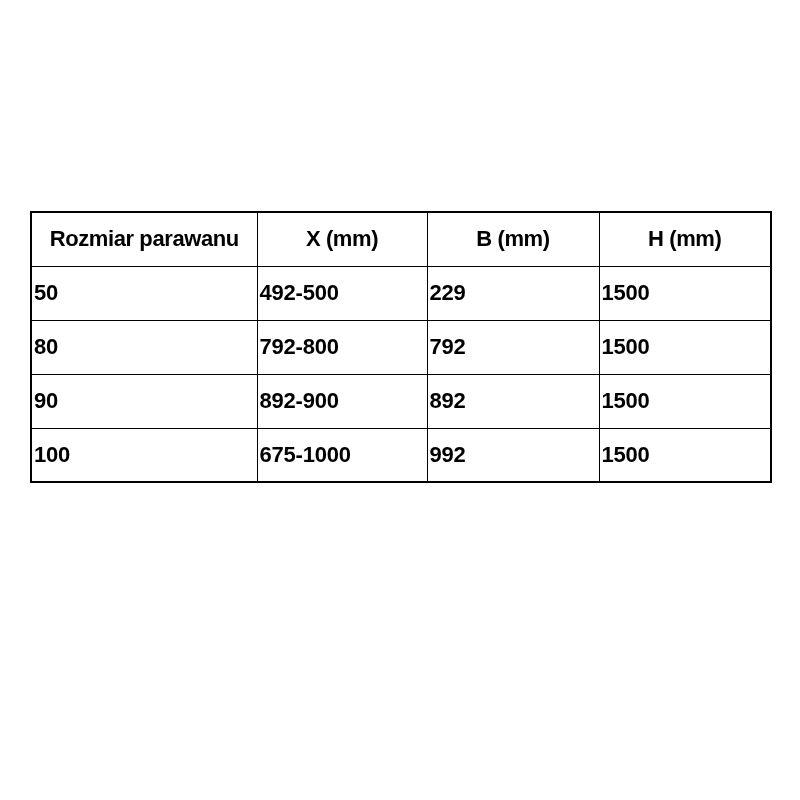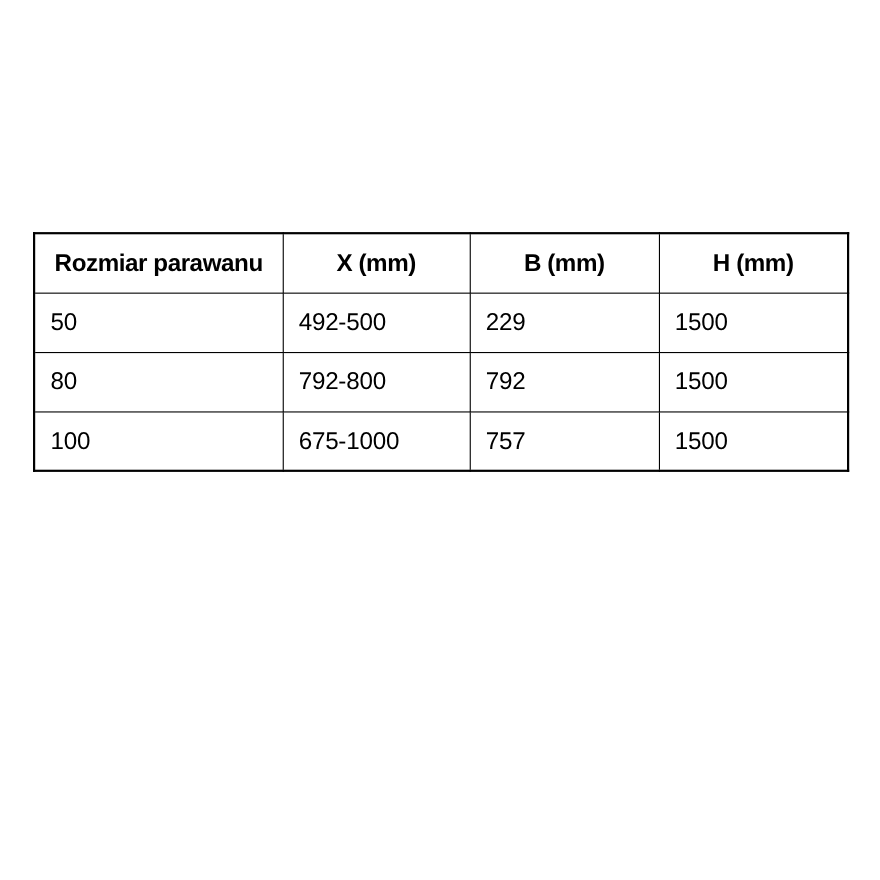--- a/index.html
+++ b/index.html
@@ -40,29 +40,29 @@
   table.size-table col.c4 { width: 172px; }
   table.size-table th,
   table.size-table td {
     border: 1.5px solid var(--border);
     height: 54px;
     vertical-align: middle;
     font-size: 22px;
     line-height: 1;
     white-space: nowrap;
     overflow: hidden;
-    padding: 0 14px;
+    padding: 0 2px;
   }
   table.size-table { border: 2px solid var(--border); }
   table.size-table th {
     font-weight: bold;
     letter-spacing: -0.4px;
   }
   table.size-table td {
-    font-weight: normal;
+    font-weight: bold;
     letter-spacing: -0.2px;
   }
 </style>
 </head>
 <body>
 
 <div class="canvas">
   <div class="table-wrap">
     <table class="size-table">
       <colgroup>
@@ -86,21 +86,27 @@
           <td>229</td>
           <td>1500</td>
         </tr>
         <tr>
           <td>80</td>
           <td>792-800</td>
           <td>792</td>
           <td>1500</td>
         </tr>
         <tr>
+          <td>90</td>
+          <td>892-900</td>
+          <td>892</td>
+          <td>1500</td>
+        </tr>
+        <tr>
           <td>100</td>
           <td>675-1000</td>
-          <td>757</td>
+          <td>992</td>
           <td>1500</td>
         </tr>
       </tbody>
     </table>
   </div>
 </div>
 
 </body></html>

